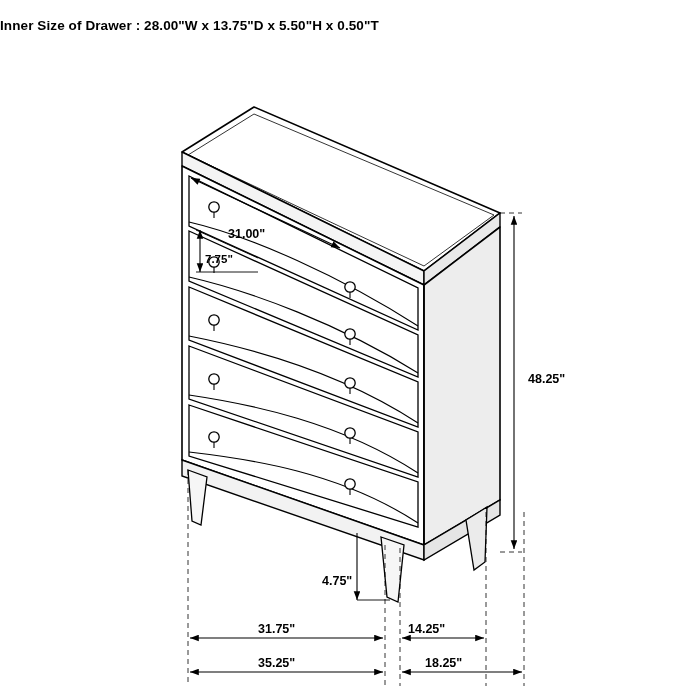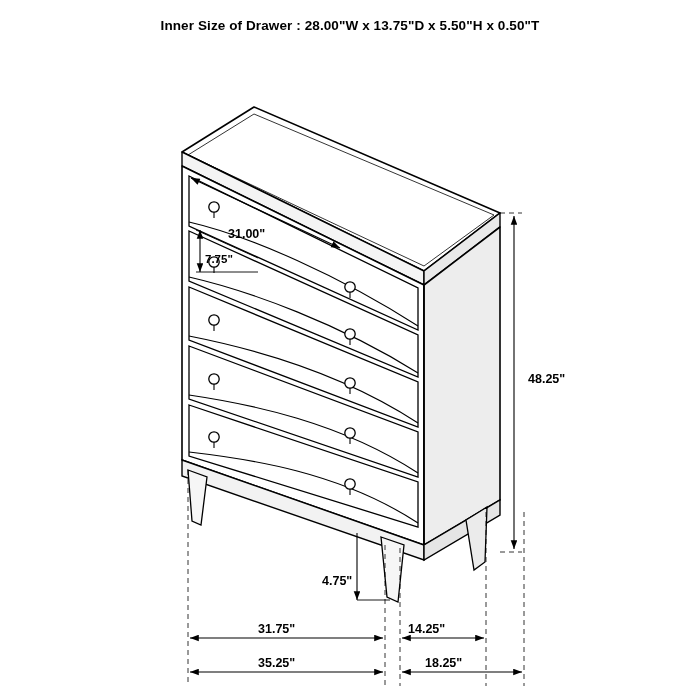--- a/index.html
+++ b/index.html
@@ -13,21 +13,20 @@
     height: 700px;
     background: #ffffff;
     font-family: "Liberation Sans", sans-serif;
     overflow: hidden;
   }
   #title {
     position: absolute;
     top: 18px;
     left: 0;
     width: 700px;
-    text-align: center;
     font-size: 13.5px;
     font-weight: bold;
     color: #000000;
     letter-spacing: 0.1px;
   }
   svg.diagram {
     position: absolute;
     top: 0;
     left: 0;
     width: 700px;

